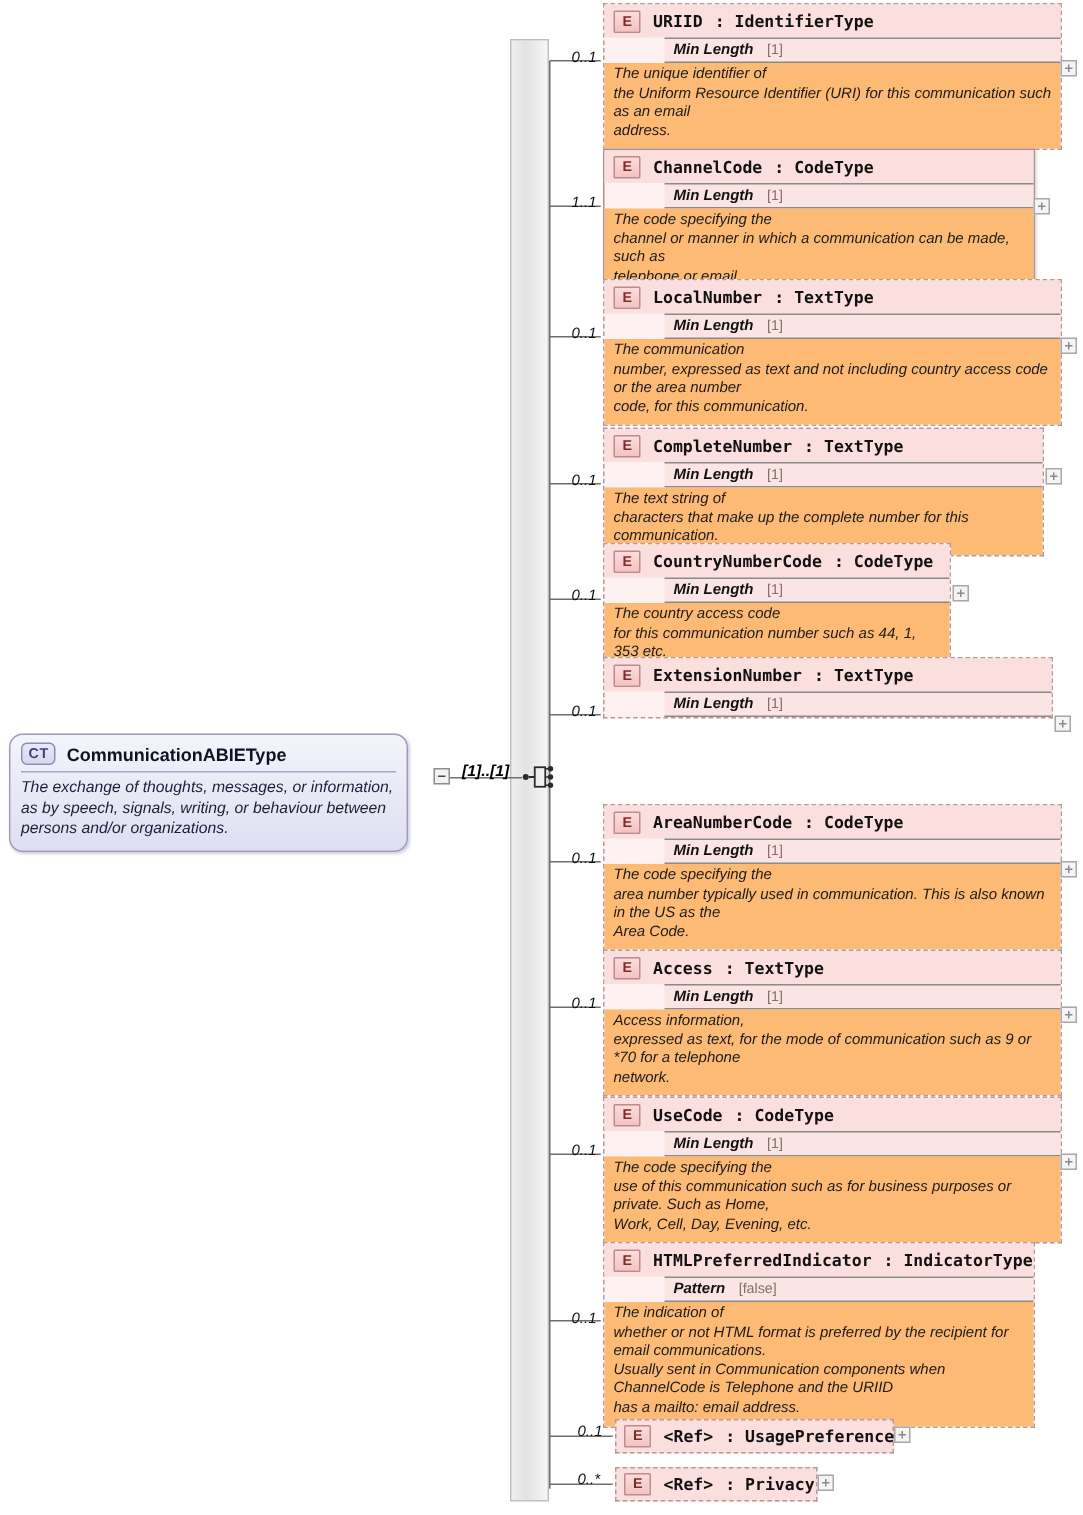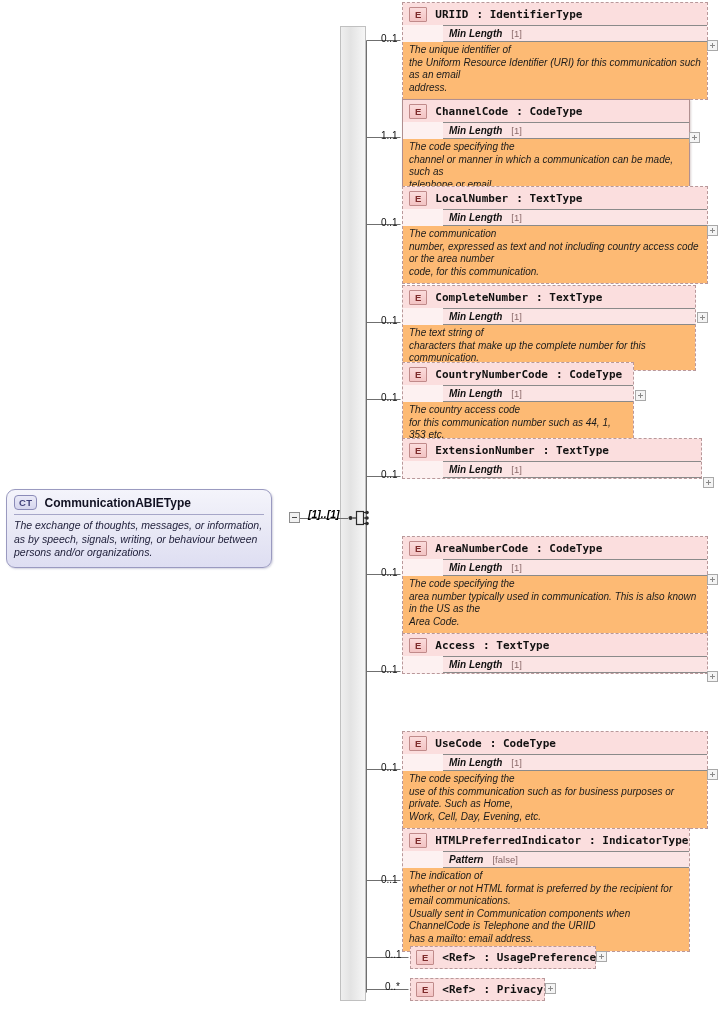--- a/index.html
+++ b/index.html
@@ -237,20 +237,21 @@
     content: "";
     position: absolute;
     left: 4px; top: 2px;
     width: 1px; height: 5px;
     background: #8a8a8a;
   }
 
   
   .card {
     position: absolute;
+    font-style: italic;
     font-size: 10px;
     font-weight: normal;
     color: #111;
     white-space: nowrap;
   }
 </style>
 </head>
 <body>
 
 <div id="group-band"></div>
@@ -415,20 +416,23 @@
 <div class="el" style="left:402px; top:633px; width:306px;">
   <div class="el-head">
     <span class="e-badge">E</span>
     <span class="el-name">Access</span>
     <span class="el-name">: TextType</span>
   </div>
   <div class="facet">
     <span class="facet-name">Min Length</span>
     <span class="facet-val">[1]</span>
   </div>
+  <div class="el-doc">Access information,
+expressed as text, for the mode of communication such as 9 or *70 for a telephone
+network.</div>
 </div>
 <div class="card" style="left:381px; top:664px;">0..1</div>
 <div class="expander" style="left:707px; top:671px;"></div>
 
 <div class="el" style="left:402px; top:731px; width:306px;">
   <div class="el-head">
     <span class="e-badge">E</span>
     <span class="el-name">UseCode</span>
     <span class="el-name">: CodeType</span>
   </div>

